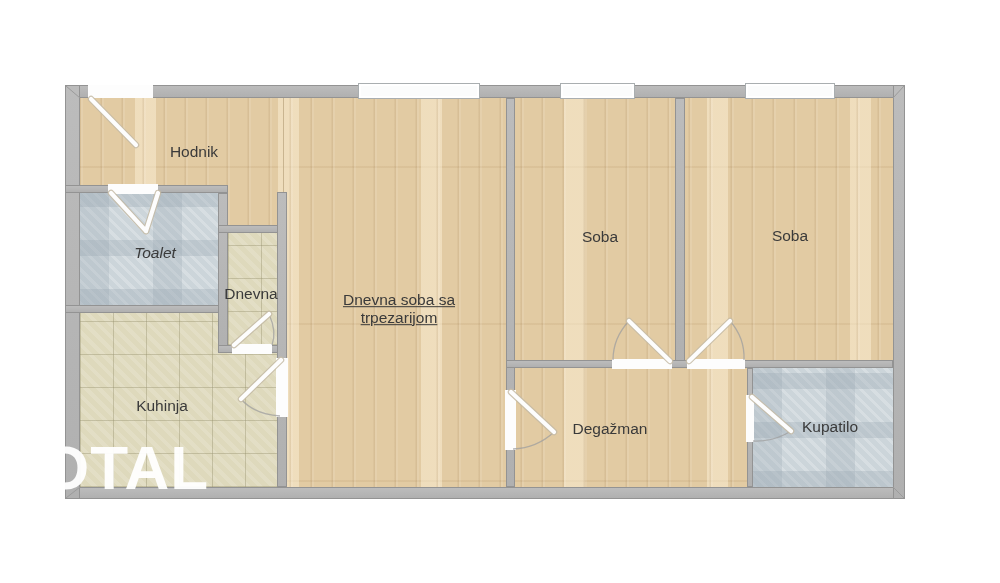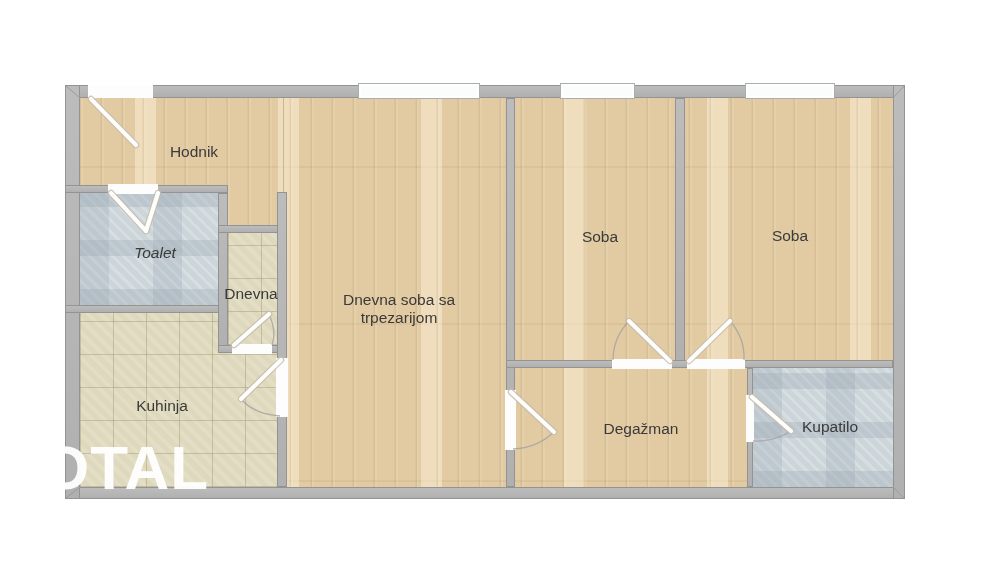--- a/index.html
+++ b/index.html
@@ -39,21 +39,21 @@
   .window{
     background:#fbfcfc;border:1px solid #a9aeb0;box-sizing:border-box;
     box-shadow:inset 0 0 0 2px rgba(255,255,255,0.9);
   }
   .passage-line{background:#b49e78;opacity:.65;}
   
   .room-label{
     color:#3a3a3a;font-size:15.5px;line-height:1.15;text-align:center;
     transform:translate(-50%,-50%);white-space:nowrap;
   }
-  .room-label.wrap{white-space:normal;width:118px;}
+  .room-label.wrap{white-space:normal;width:118px;text-decoration:underline;}
   
   #watermark-clip{overflow:hidden;}
   #watermark-clip span{
     display:block;margin-left:-14px;
     font-size:62px;font-weight:bold;letter-spacing:1px;line-height:60px;
     color:rgba(255,255,255,0.95);
   }
   svg{pointer-events:none;}
 </style>
 </head>
@@ -139,20 +139,20 @@
     </g>
   </svg>
 
   <div class="abs room-label" style="left:194px;top:152px;">Hodnik</div>
   <div class="abs room-label" style="left:155px;top:253px;font-style:italic;">Toalet</div>
   <div class="abs room-label" style="left:251px;top:294px;">Dnevna</div>
   <div class="abs room-label" style="left:162px;top:406px;">Kuhinja</div>
   <div class="abs room-label wrap" style="left:399px;top:309px;">Dnevna soba sa trpezarijom</div>
   <div class="abs room-label" style="left:600px;top:237px;">Soba</div>
   <div class="abs room-label" style="left:790px;top:236px;">Soba</div>
-  <div class="abs room-label" style="left:641px;top:429px;">Degažman</div>
+  <div class="abs room-label" style="left:610px;top:429px;">Degažman</div>
   <div class="abs room-label" style="left:830px;top:427px;">Kupatilo</div>
 
   <div id="watermark-clip" class="abs" style="left:55px;top:438px;width:185px;height:61px;">
     <span>OTAL</span>
   </div>
 
 </div>
 
 </body></html>

